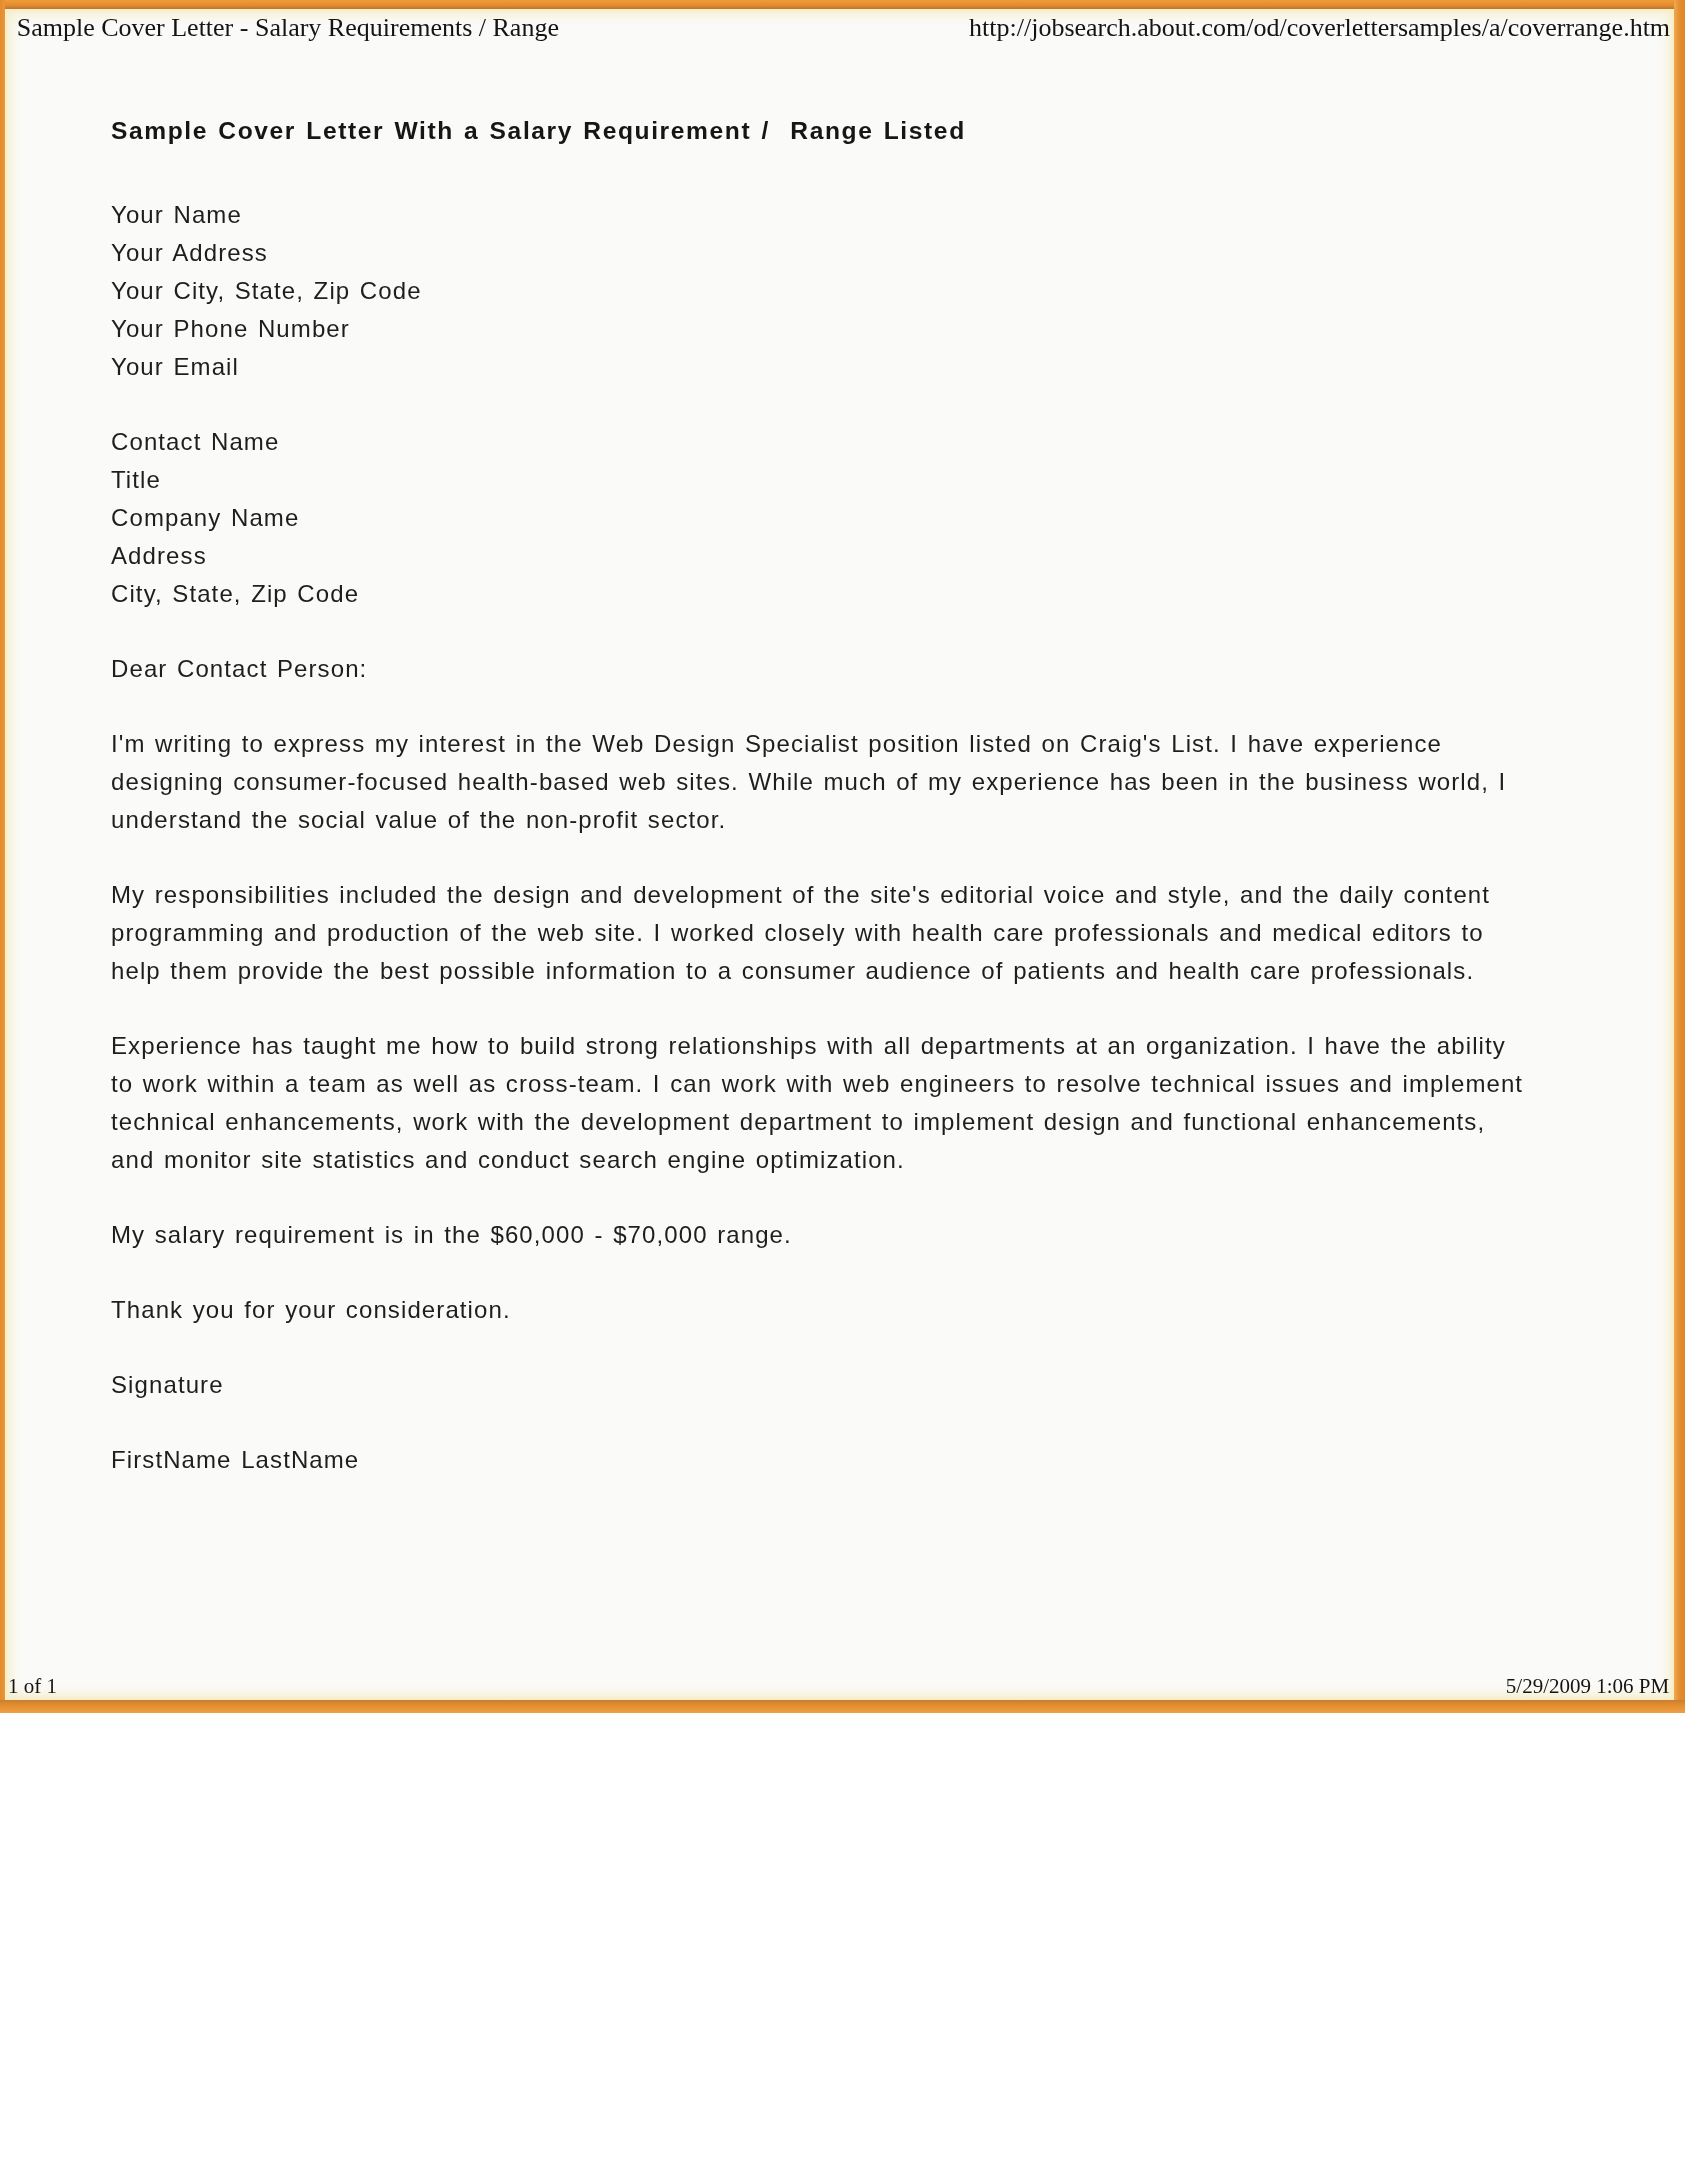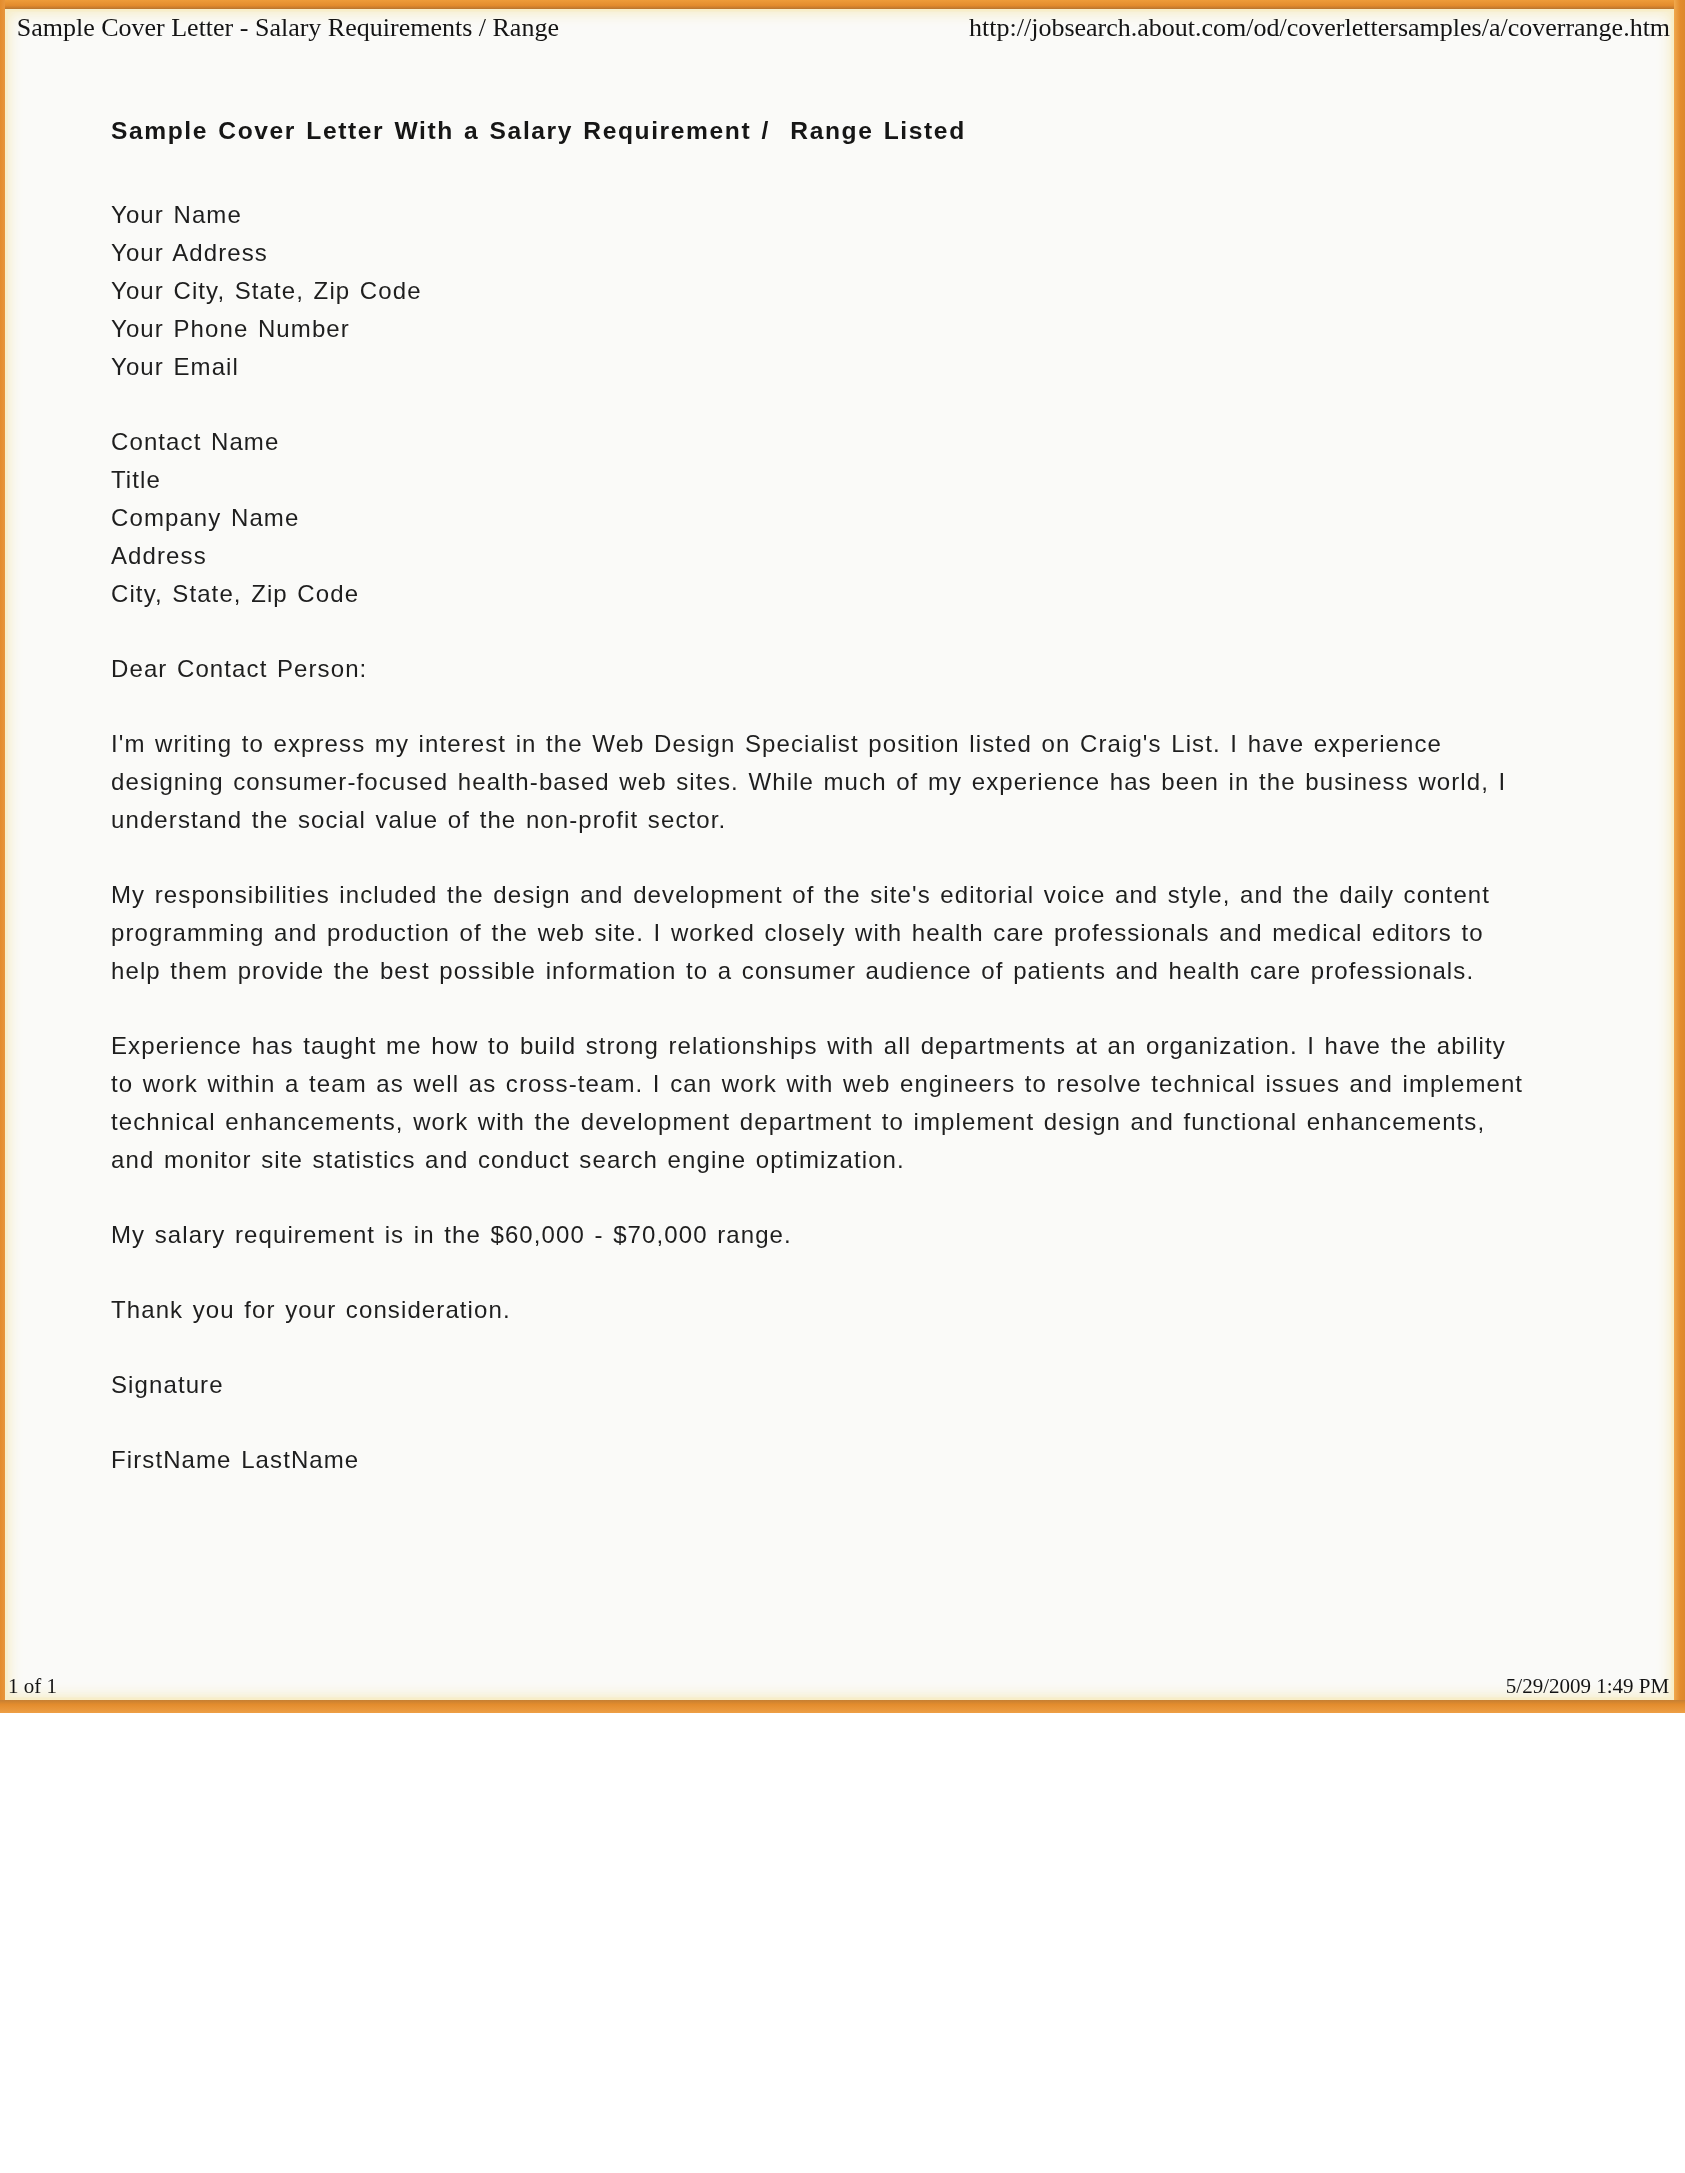--- a/index.html
+++ b/index.html
@@ -148,17 +148,17 @@
     </div>
 
     <div class="block">
       <div class="line">FirstName LastName</div>
     </div>
 
   </div>
 
   <div class="print-footer">
     <span>1 of 1</span>
-    <span>5/29/2009 1:49 PM</span>
+    <span>5/29/2009 1:06 PM</span>
   </div>
 
 </div>
 
 
 </body></html>

